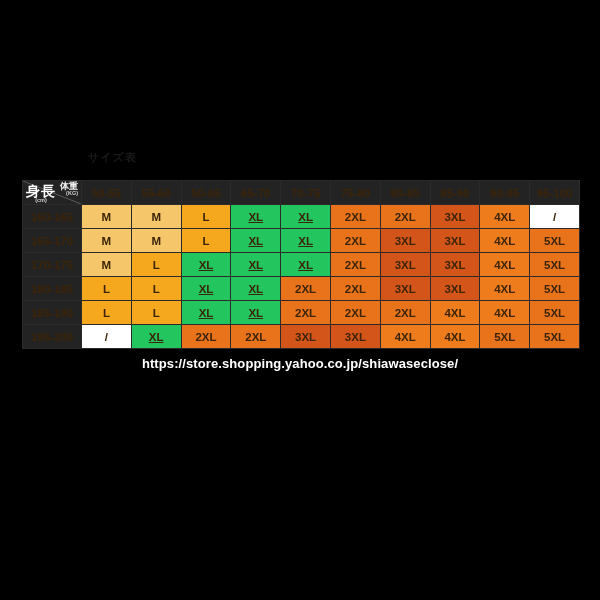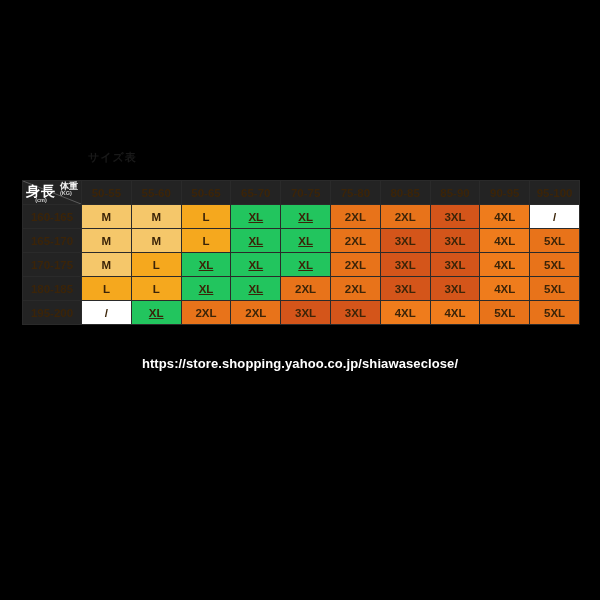--- a/index.html
+++ b/index.html
@@ -36,21 +36,21 @@
   
   td.corner{
     background:#232323;position:relative;
     width:58px;height:46px;border:1px solid #2a2a2a;
     overflow:hidden;padding:0;
   }
   td.corner .diag{
     position:absolute;left:0;top:0;width:100%;height:100%;
   }
   td.corner .w-lab{
-    position:absolute;right:3px;top:1px;text-align:left;
+    position:absolute;right:3px;top:1px;text-align:right;
     line-height:1.05;color:#f2f2f2;
   }
   td.corner .w-lab .main{font-size:9px;font-weight:700;display:block;}
   td.corner .w-lab .unit{font-size:5.5px;font-weight:700;display:block;color:#cfcfcf;}
   td.corner .h-lab{
     position:absolute;left:3px;bottom:1px;text-align:center;
     line-height:1.0;color:#ffffff;
   }
   td.corner .h-lab .main{font-size:14px;font-weight:700;display:block;letter-spacing:1px;}
   td.corner .h-lab .unit{font-size:5.5px;font-weight:700;display:block;color:#cfcfcf;}
@@ -167,20 +167,33 @@
             <td class="c-xl">XL</td>
             <td class="c-xl">XL</td>
             <td class="c-2xl">2XL</td>
             <td class="c-2xl">2XL</td>
             <td class="c-3xl">3XL</td>
             <td class="c-3xl">3XL</td>
             <td class="c-4xl">4XL</td>
             <td class="c-5xl">5XL</td>
           </tr>
           <tr>
+            <td class="rowhead">185-190</td>
+            <td class="c-l">L</td>
+            <td class="c-l">L</td>
+            <td class="c-xl">XL</td>
+            <td class="c-xl">XL</td>
+            <td class="c-2xl">2XL</td>
+            <td class="c-2xl">2XL</td>
+            <td class="c-2xl">2XL</td>
+            <td class="c-4xl">4XL</td>
+            <td class="c-4xl">4XL</td>
+            <td class="c-5xl">5XL</td>
+          </tr>
+          <tr>
             <td class="rowhead">195-200</td>
             <td class="c-na">/</td>
             <td class="c-xl">XL</td>
             <td class="c-2xl">2XL</td>
             <td class="c-2xl">2XL</td>
             <td class="c-3xl">3XL</td>
             <td class="c-3xl">3XL</td>
             <td class="c-4xl">4XL</td>
             <td class="c-4xl">4XL</td>
             <td class="c-5xl">5XL</td>

